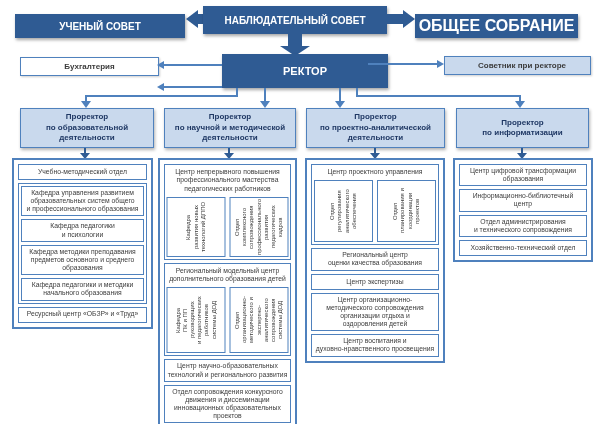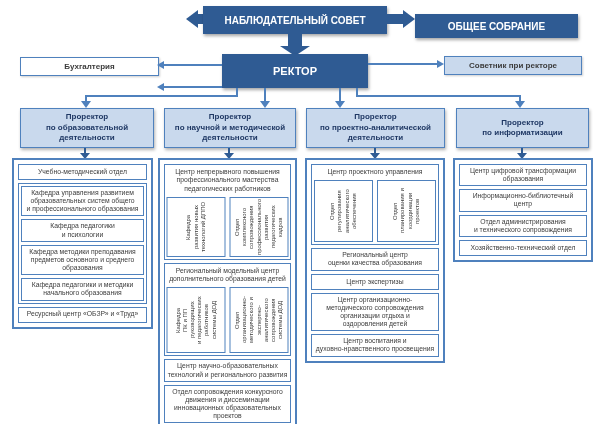--- a/index.html
+++ b/index.html
@@ -4,21 +4,21 @@
 <style>
   html,body{margin:0;padding:0;background:#fff;}
   .canvas{position:relative;width:600px;height:424px;background:#fff;overflow:hidden;
           font-family:"Liberation Sans",sans-serif;}
   .abs{position:absolute;}
   .dark{background:#2f5b93;color:#fff;font-weight:bold;display:flex;align-items:center;
         justify-content:center;text-align:center;box-shadow:1px 2px 3px rgba(0,0,0,.35);}
   .wbox{background:#fff;border:1px solid #4f81bd;color:#3c3c3c;font-weight:bold;font-size:8px;
         display:flex;align-items:center;justify-content:center;text-align:center;
         box-shadow:1px 1px 2px rgba(0,0,0,.2);}
-  .lblue{background:#c9d9ed;}
+  .lblue{background:#c9d9ed;padding-left:9px;}
   .vr{background:#c9d9ed;border:1px solid #4f81bd;color:#1f3864;font-weight:bold;font-size:8px;
       line-height:1.3;display:flex;align-items:center;justify-content:center;text-align:center;
       white-space:pre-line;box-shadow:1px 2px 3px rgba(0,0,0,.3);box-sizing:border-box;}
   .container{position:absolute;background:#fff;border:2px solid #4f81bd;padding:4px;
              box-sizing:border-box;display:flex;flex-direction:column;gap:3px;}
   .item{border:1px solid #4f81bd;background:#fff;color:#3c3c3c;font-size:6.8px;line-height:1.2;
         text-align:center;white-space:pre-line;display:flex;align-items:center;justify-content:center;
         padding:2px 1px;min-height:10px;}
   .group{border:1px solid #4f81bd;padding:2px;display:flex;flex-direction:column;gap:3px;}
   .ghead{font-size:6.8px;line-height:1.22;color:#3c3c3c;text-align:center;white-space:pre-line;padding:1px 0;}
@@ -29,35 +29,36 @@
   .vb60{height:60px;} .vb66{height:66px;} .vb62{height:62px;}
   .hl{position:absolute;background:#4f81bd;height:2px;}
   .vl{position:absolute;background:#4f81bd;width:2px;}
   .tri{position:absolute;width:0;height:0;}
 </style>
 </head>
 <body>
 
 <div class="canvas">
 
+  <div class="abs dark" style="left:15px;top:14px;width:170px;height:24px;font-size:10px;">УЧЕНЫЙ СОВЕТ</div>
 
   <div class="tri" style="left:186px;top:10px;border-top:9px solid transparent;border-bottom:9px solid transparent;border-right:12px solid #2f5b93;"></div>
   <div class="abs" style="left:196px;top:14px;width:8px;height:10px;background:#2f5b93;"></div>
 
   <div class="abs dark" style="left:203px;top:6px;width:184px;height:28px;font-size:10px;">НАБЛЮДАТЕЛЬНЫЙ СОВЕТ</div>
 
   <div class="abs" style="left:387px;top:14px;width:16px;height:10px;background:#2f5b93;"></div>
   <div class="tri" style="left:403px;top:10px;border-top:9px solid transparent;border-bottom:9px solid transparent;border-left:12px solid #2f5b93;"></div>
 
-  <div class="abs dark" style="left:415px;top:14px;width:163px;height:24px;font-size:10px;">ОБЩЕЕ СОБРАНИЕ</div>
+  <div class="abs dark" style="left:415px;top:14px;width:163px;height:24px;font-size:16px;">ОБЩЕЕ СОБРАНИЕ</div>
 
   <div class="abs" style="left:288px;top:34px;width:14px;height:13px;background:#2f5b93;"></div>
   <div class="tri" style="left:280px;top:46px;border-left:15px solid transparent;border-right:15px solid transparent;border-top:10px solid #2f5b93;"></div>
 
-  <div class="abs dark" style="left:222px;top:54px;width:146px;height:34px;font-size:11px;">РЕКТОР</div>
+  <div class="abs dark" style="left:222px;top:54px;width:166px;height:34px;font-size:11px;">РЕКТОР</div>
 
   <div class="abs wbox" style="left:20px;top:57px;width:137px;height:17px;text-align:center;">Бухгалтерия</div>
   <div class="abs wbox lblue" style="left:444px;top:56px;width:136px;height:17px;">Советник при ректоре</div>
 
   <div class="hl" style="left:164px;top:64px;width:58px;"></div>
   <div class="tri" style="left:157px;top:61px;border-top:4px solid transparent;border-bottom:4px solid transparent;border-right:7px solid #4f81bd;"></div>
   <div class="hl" style="left:164px;top:86px;width:58px;"></div>
   <div class="tri" style="left:157px;top:83px;border-top:4px solid transparent;border-bottom:4px solid transparent;border-right:7px solid #4f81bd;"></div>
   <div class="hl" style="left:368px;top:63px;width:70px;"></div>
   <div class="tri" style="left:437px;top:60px;border-top:4px solid transparent;border-bottom:4px solid transparent;border-left:7px solid #4f81bd;"></div>

